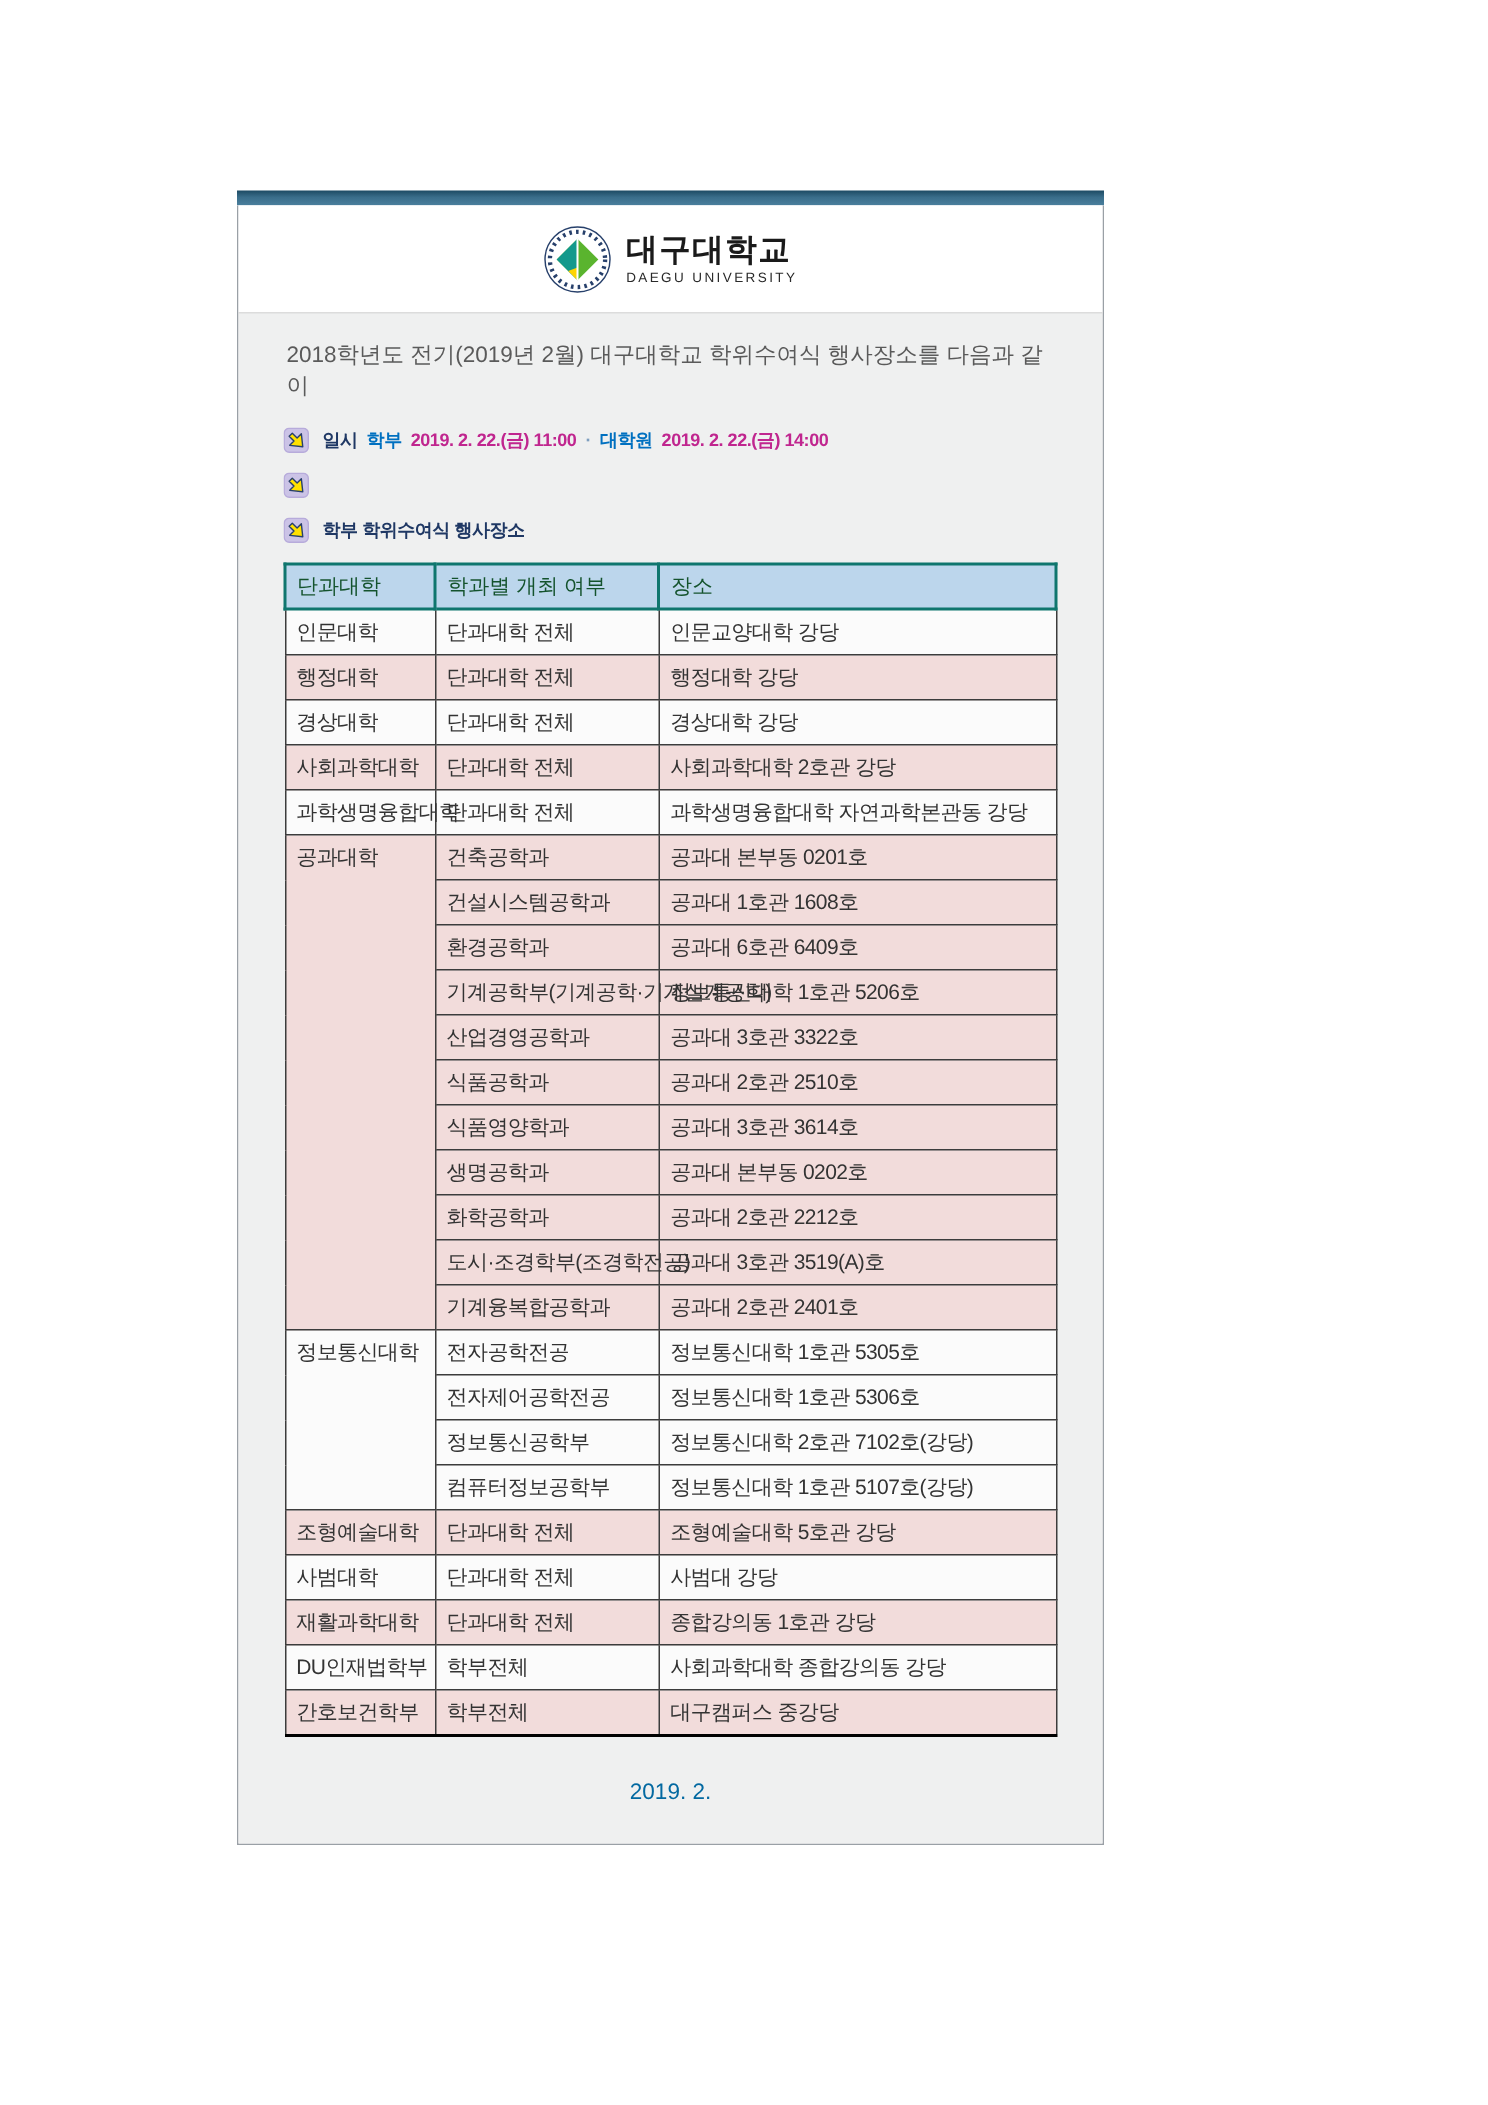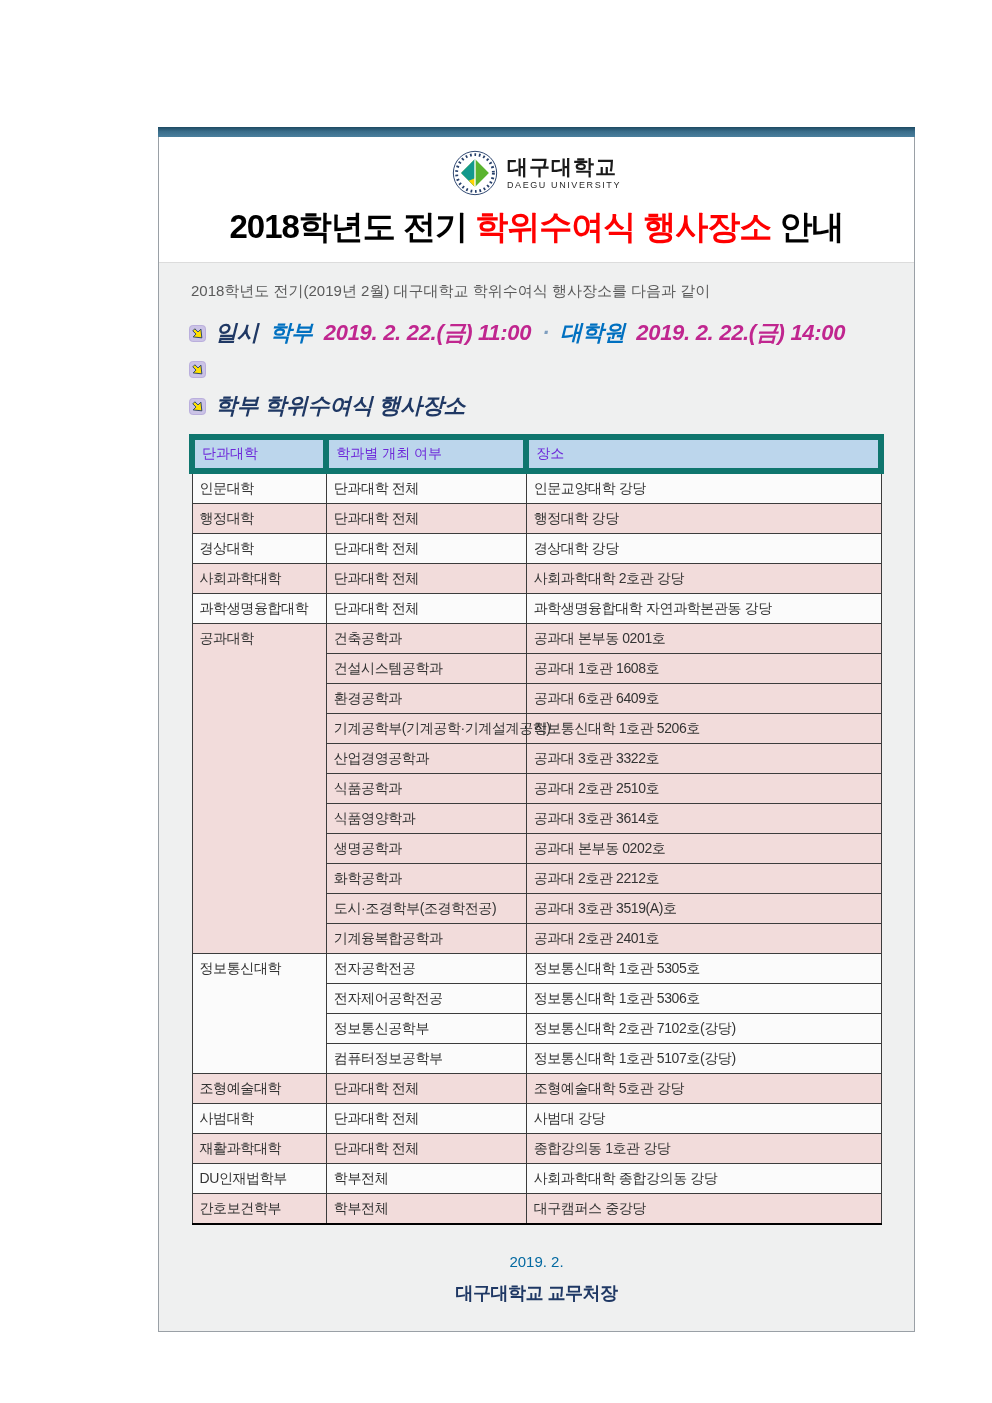--- a/index.html
+++ b/index.html
@@ -1,57 +1,57 @@
 <!DOCTYPE html>
 <html style="--red: #ff0000; --navy: #1f3864; --blue: #0070c0; --magenta: #c0268f; --header-bg: #bcd6ec; --pink-row: #f2dcdb; --white-row: #fbfbfb; --body-bg: #eff0f0;"><head>
 <meta charset="utf-8">
 <style>
   * { box-sizing: border-box; margin: 0; padding: 0; }
   html,body { background:#ffffff; }
   body {
     width: 992px; height: 1403px; position: relative; overflow: hidden;
     font-family: "Liberation Sans", "DejaVu Sans", sans-serif;
   }
-  .frame { position: absolute; left: 158px; top: 127px; width: 757px; }
+  .frame { position: absolute; left: 158px; top: 127px; width: 578px; }
   .topbar {
     height: 10px;
     background: linear-gradient(to bottom, #1d4a63 0%, #3a6d8a 45%, #4a7f9d 100%);
   }
   .panel { border: 1px solid #9aa0a6; border-top: none; background: #ffffff; }
 
   
   .head-white { padding: 13px 10px 12px; background: #ffffff; }
   .logo-row { display: flex; justify-content: center; align-items: center; gap: 9px; }
   .logo-text { display: flex; flex-direction: column; line-height: 1.05; }
   .logo-kr { font-size: 21px; font-weight: bold; color: #1a1a1a; letter-spacing: 1px; }
   .logo-en { font-size: 9px; font-weight: normal; color: #2a2a2a; letter-spacing: 1.6px; margin-top: 3px; }
   .title { text-align: center; font-size: 33px; font-weight: 800; color: #000; margin-top: 9px; letter-spacing: -1px; }
   .title .hl { color: var(--red, #ff0000); }
 
   
   .body-gray { background: var(--body-bg, #eff0f0); border-top: 1px solid #dcdcdc; padding: 15px 30px 26px; }
   .intro { font-size: 15px; color: #5a5a5a; line-height: 21px; margin: 2px 0 17px 2px; }
 
   .bullets { list-style: none; }
-  .bullet { display: flex; align-items: center; gap: 9px; margin-bottom: 13px; font-weight: bold; font-size: 22px; letter-spacing: -0.3px; font-style: italic; }
+  .bullet { display: flex; align-items: center; gap: 9px; margin-bottom: 13px; font-weight: bold; font-size: 12px; letter-spacing: -0.3px; }
   .bullet .segs span { margin-right: 0.5em; }
   .seg-navy    { color: var(--navy, #1f3864); }
   .seg-blue    { color: var(--blue, #0070c0); }
   .seg-magenta { color: var(--magenta, #c0268f); }
   .seg-dot     { color: #7e9ebf; }
   .bullet-icon { flex: 0 0 auto; display: block; }
 
   table.venues {
     width: 100%; border-collapse: collapse; table-layout: fixed;
     border-top: 2px solid #000; border-bottom: 2px solid #000;
     font-size: 14px; margin-top: 4px;
   }
   table.venues th {
     background: var(--header-bg, #bcd6ec); font-weight: normal; text-align: left;
-    padding: 5px 7px; border: 6px solid #0f766e; color: #6d28d9; white-space: nowrap;
+    padding: 5px 7px; border: 2px solid #0f766e; color: #14532d; white-space: nowrap;
   }
   table.venues td {
     padding: 4px 7px; border: 1px solid #3c3c3c; color: #333;
     white-space: nowrap; letter-spacing: -0.4px; line-height: 21px; vertical-align: top;
   }
   tr.tone-pink  td { background: var(--pink-row, #f2dcdb); }
   tr.tone-white td { background: var(--white-row, #fbfbfb); }
   td.college { vertical-align: top; }
 
   .footer-date { text-align: center; color: #0369a1; font-size: 15px; margin-top: 28px; }
@@ -71,23 +71,20 @@
           <circle cx="24" cy="24" r="19.2" fill="none" stroke="#27406b" stroke-width="3" stroke-dasharray="1.8 2.9"></circle>
           <polygon points="24,9.5 38.5,24 24,38.5 9.5,24" fill="#5ab42e"></polygon>
           <polygon points="24,9.5 9.5,24 24,38.5" fill="#13998c"></polygon>
           <polygon points="24,38.5 17.5,32 24,29.5" fill="#ffd400"></polygon>
           <line x1="24" y1="9.5" x2="24" y2="38.5" stroke="#ffffff" stroke-width="1.4"></line>
         </svg>
         <div class="logo-text">
           <span class="logo-kr">대구대학교</span>
           <span class="logo-en">DAEGU UNIVERSITY</span>
         </div>
-      </div>
-      <div class="title">
-        <span>2018학년도 전기 </span><span class="hl">학위수여식 행사장소</span><span> 안내</span>
       </div>
     </div>
 
     <div class="body-gray">
       <p class="intro">
         <span style="display:block">2018학년도 전기(2019년 2월) 대구대학교 학위수여식 행사장소를 다음과 같이</span>
       </p>
 
       <ul class="bullets" id="bullet-list">
           <li class="bullet">
@@ -235,17 +232,16 @@
             </tr>
             <tr class="tone-pink">
               <td class="college" rowspan="1">간호보건학부</td>
               <td class="dept">학부전체</td>
               <td class="venue">대구캠퍼스 중강당</td>
             </tr>
           </tbody>
       </table>
 
       <div class="footer-date">2019. 2.</div>
-      <div class="footer-sig">대구대학교 교무처장</div>
     </div>
 
   </div>
 </div>
 
 </body></html>

